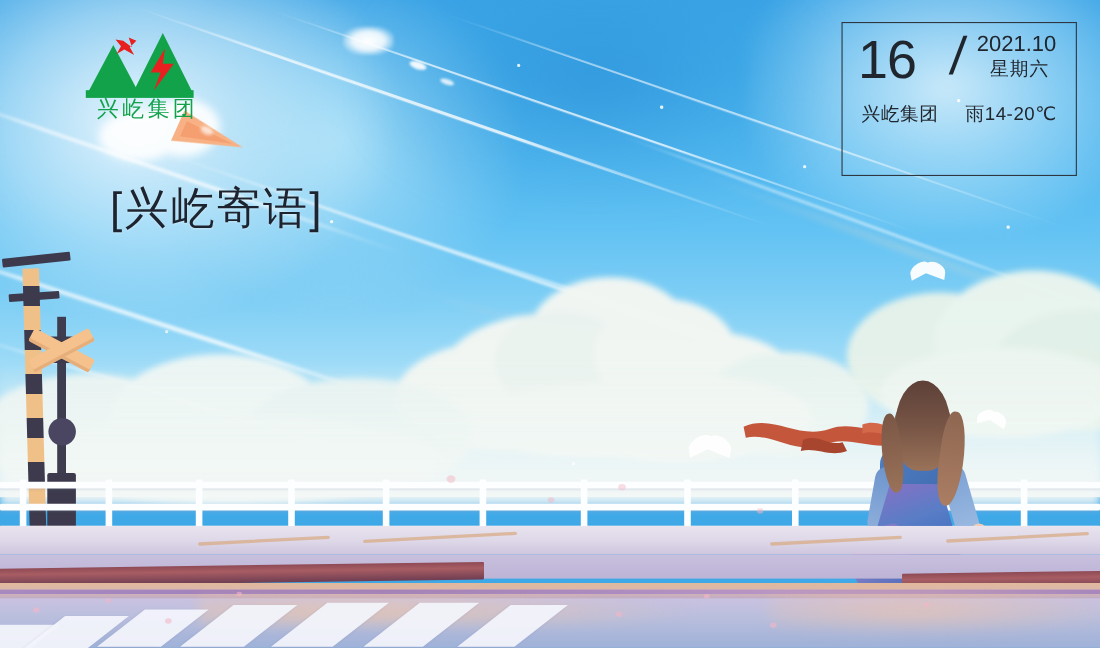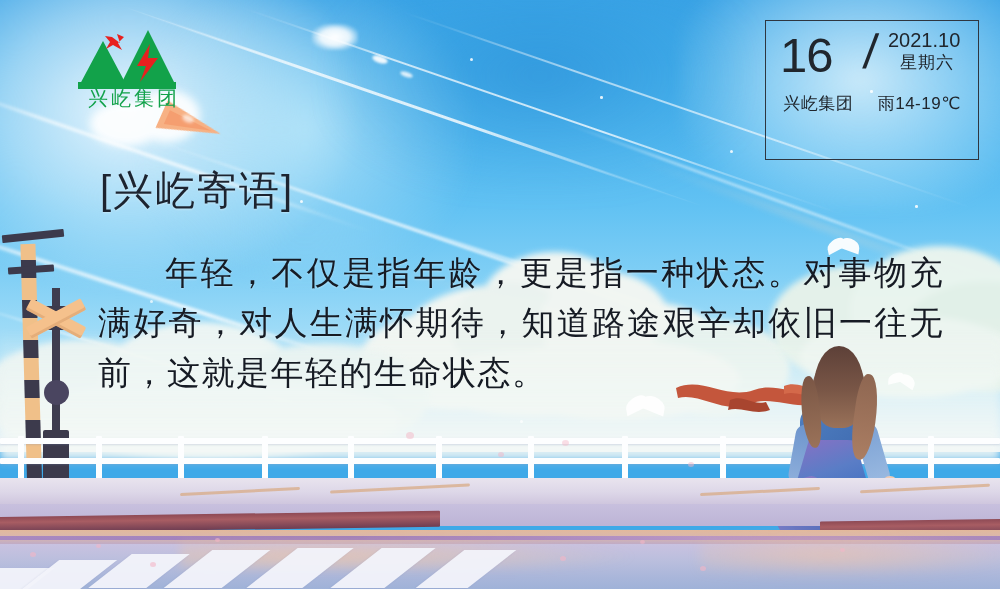--- a/index.html
+++ b/index.html
@@ -591,23 +591,20 @@
   <div class="datebox">
     <div class="date-top">
       <span class="date-big">16</span>
       <span class="date-slash">/</span>
       <span class="date-ym">2021.10</span>
       <span class="date-wd">星期六</span>
     </div>
     <div class="date-bottom">
       <span>兴屹集团</span>
       <span class="gap"></span>
-      <span>雨14-19℃</span>
+      <span>雨14-20℃</span>
     </div>
   </div>
 
   <div class="headline">[兴屹寄语]</div>
 
-  <div class="body-copy">
-    <span class="indent"></span><span>年轻，不仅是指年龄，更是指一种状态。对事物充满好奇，对人生满怀期待，知道路途艰辛却依旧一往无前，这就是年轻的生命状态。</span>
-  </div>
 
 </div>
 
 </body></html>

